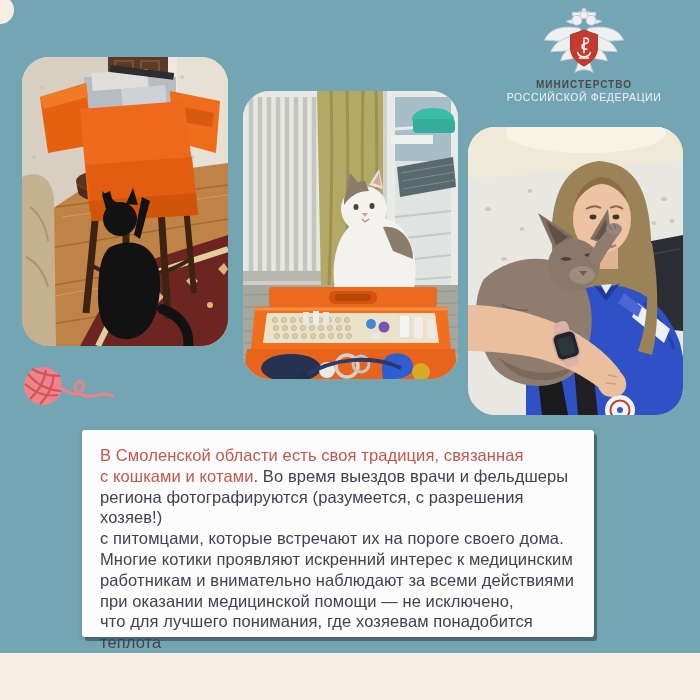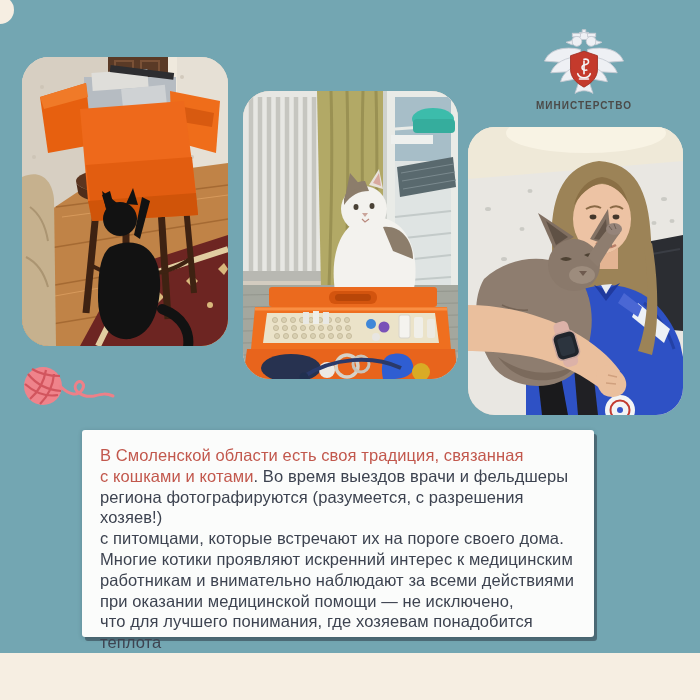--- a/index.html
+++ b/index.html
@@ -11,21 +11,21 @@
   .teal-panel{position:absolute;left:0;top:0;width:700px;height:653px;background:#73a6b2;}
   .corner-notch{position:absolute;left:-14px;top:-4px;width:28px;height:28px;border-radius:50%;background:#f6eee2;}
   .bottom-bar{position:absolute;left:0;top:653px;width:700px;height:47px;background:#f6eee2;}
 
   .photo{position:absolute;border-radius:27px;overflow:hidden;background:#cfc8bd;}
   .photo svg{display:block;width:100%;height:100%;}
   .photo-1{left:22px;top:57px;width:206px;height:289px;}
   .photo-2{left:243px;top:91px;width:215px;height:288px;}
   .photo-3{left:468px;top:127px;width:215px;height:288px;}
 
-  .ministry{position:absolute;left:498px;top:27px;width:172px;text-align:center;}
+  .ministry{position:absolute;left:498px;top:6px;width:172px;text-align:center;}
   .ministry .emblem{display:block;margin:0 auto 3px auto;}
   .ministry-line{font-weight:bold;font-size:10px;line-height:12px;letter-spacing:1px;color:#4c4b49;}
   .ministry-line.light{font-weight:normal;font-size:10.5px;letter-spacing:0.6px;color:#edf1f2;}
 
   .yarn{position:absolute;left:20px;top:362px;width:100px;height:50px;}
 
   .text-card{
     position:absolute;left:82px;top:430px;width:512px;height:207px;
     background:#fbfcfb;border-radius:3px;box-sizing:border-box;
     padding:15px 14px 0 18px;
@@ -329,20 +329,21 @@
       </g>
       <path d="M50,27 L65,32 L65,47 C65,56 59,62 50,67 C41,62 35,56 35,47 L35,32 Z" fill="#c43a2c" stroke="#a12f23" stroke-width="1"></path>
       <g stroke="#f4f5f7" stroke-width="1.8" fill="none" stroke-linecap="round">
         <path d="M50,38 v14"></path>
         <path d="M43,52 c2,6 12,6 14,0"></path>
         <path d="M45,58 h10"></path>
         <path d="M50,36 c6,-1 7,5 1,6 c-5,1 -4,7 2,6"></path>
       </g>
     </svg>
     <div class="ministry-line">МИНИСТЕРСТВО</div>
+    <div class="ministry-line light">РОССИЙСКОЙ ФЕДЕРАЦИИ</div>
   </div>
 
   <svg class="yarn" viewBox="0 0 100 50" role="img" aria-label="клубок ниток с хвостиком">
     <circle cx="23" cy="24" r="19" fill="#ef838b"></circle>
     <g stroke="#d2555e" stroke-width="2.2" fill="none">
       <path d="M8,12 C16,22 28,28 41,29"></path>
       <path d="M5,22 C14,30 26,35 38,33"></path>
       <path d="M10,37 C18,30 24,20 26,8"></path>
       <path d="M20,42 C28,34 33,24 34,12"></path>
       <path d="M12,7 C20,12 30,14 40,14"></path>

